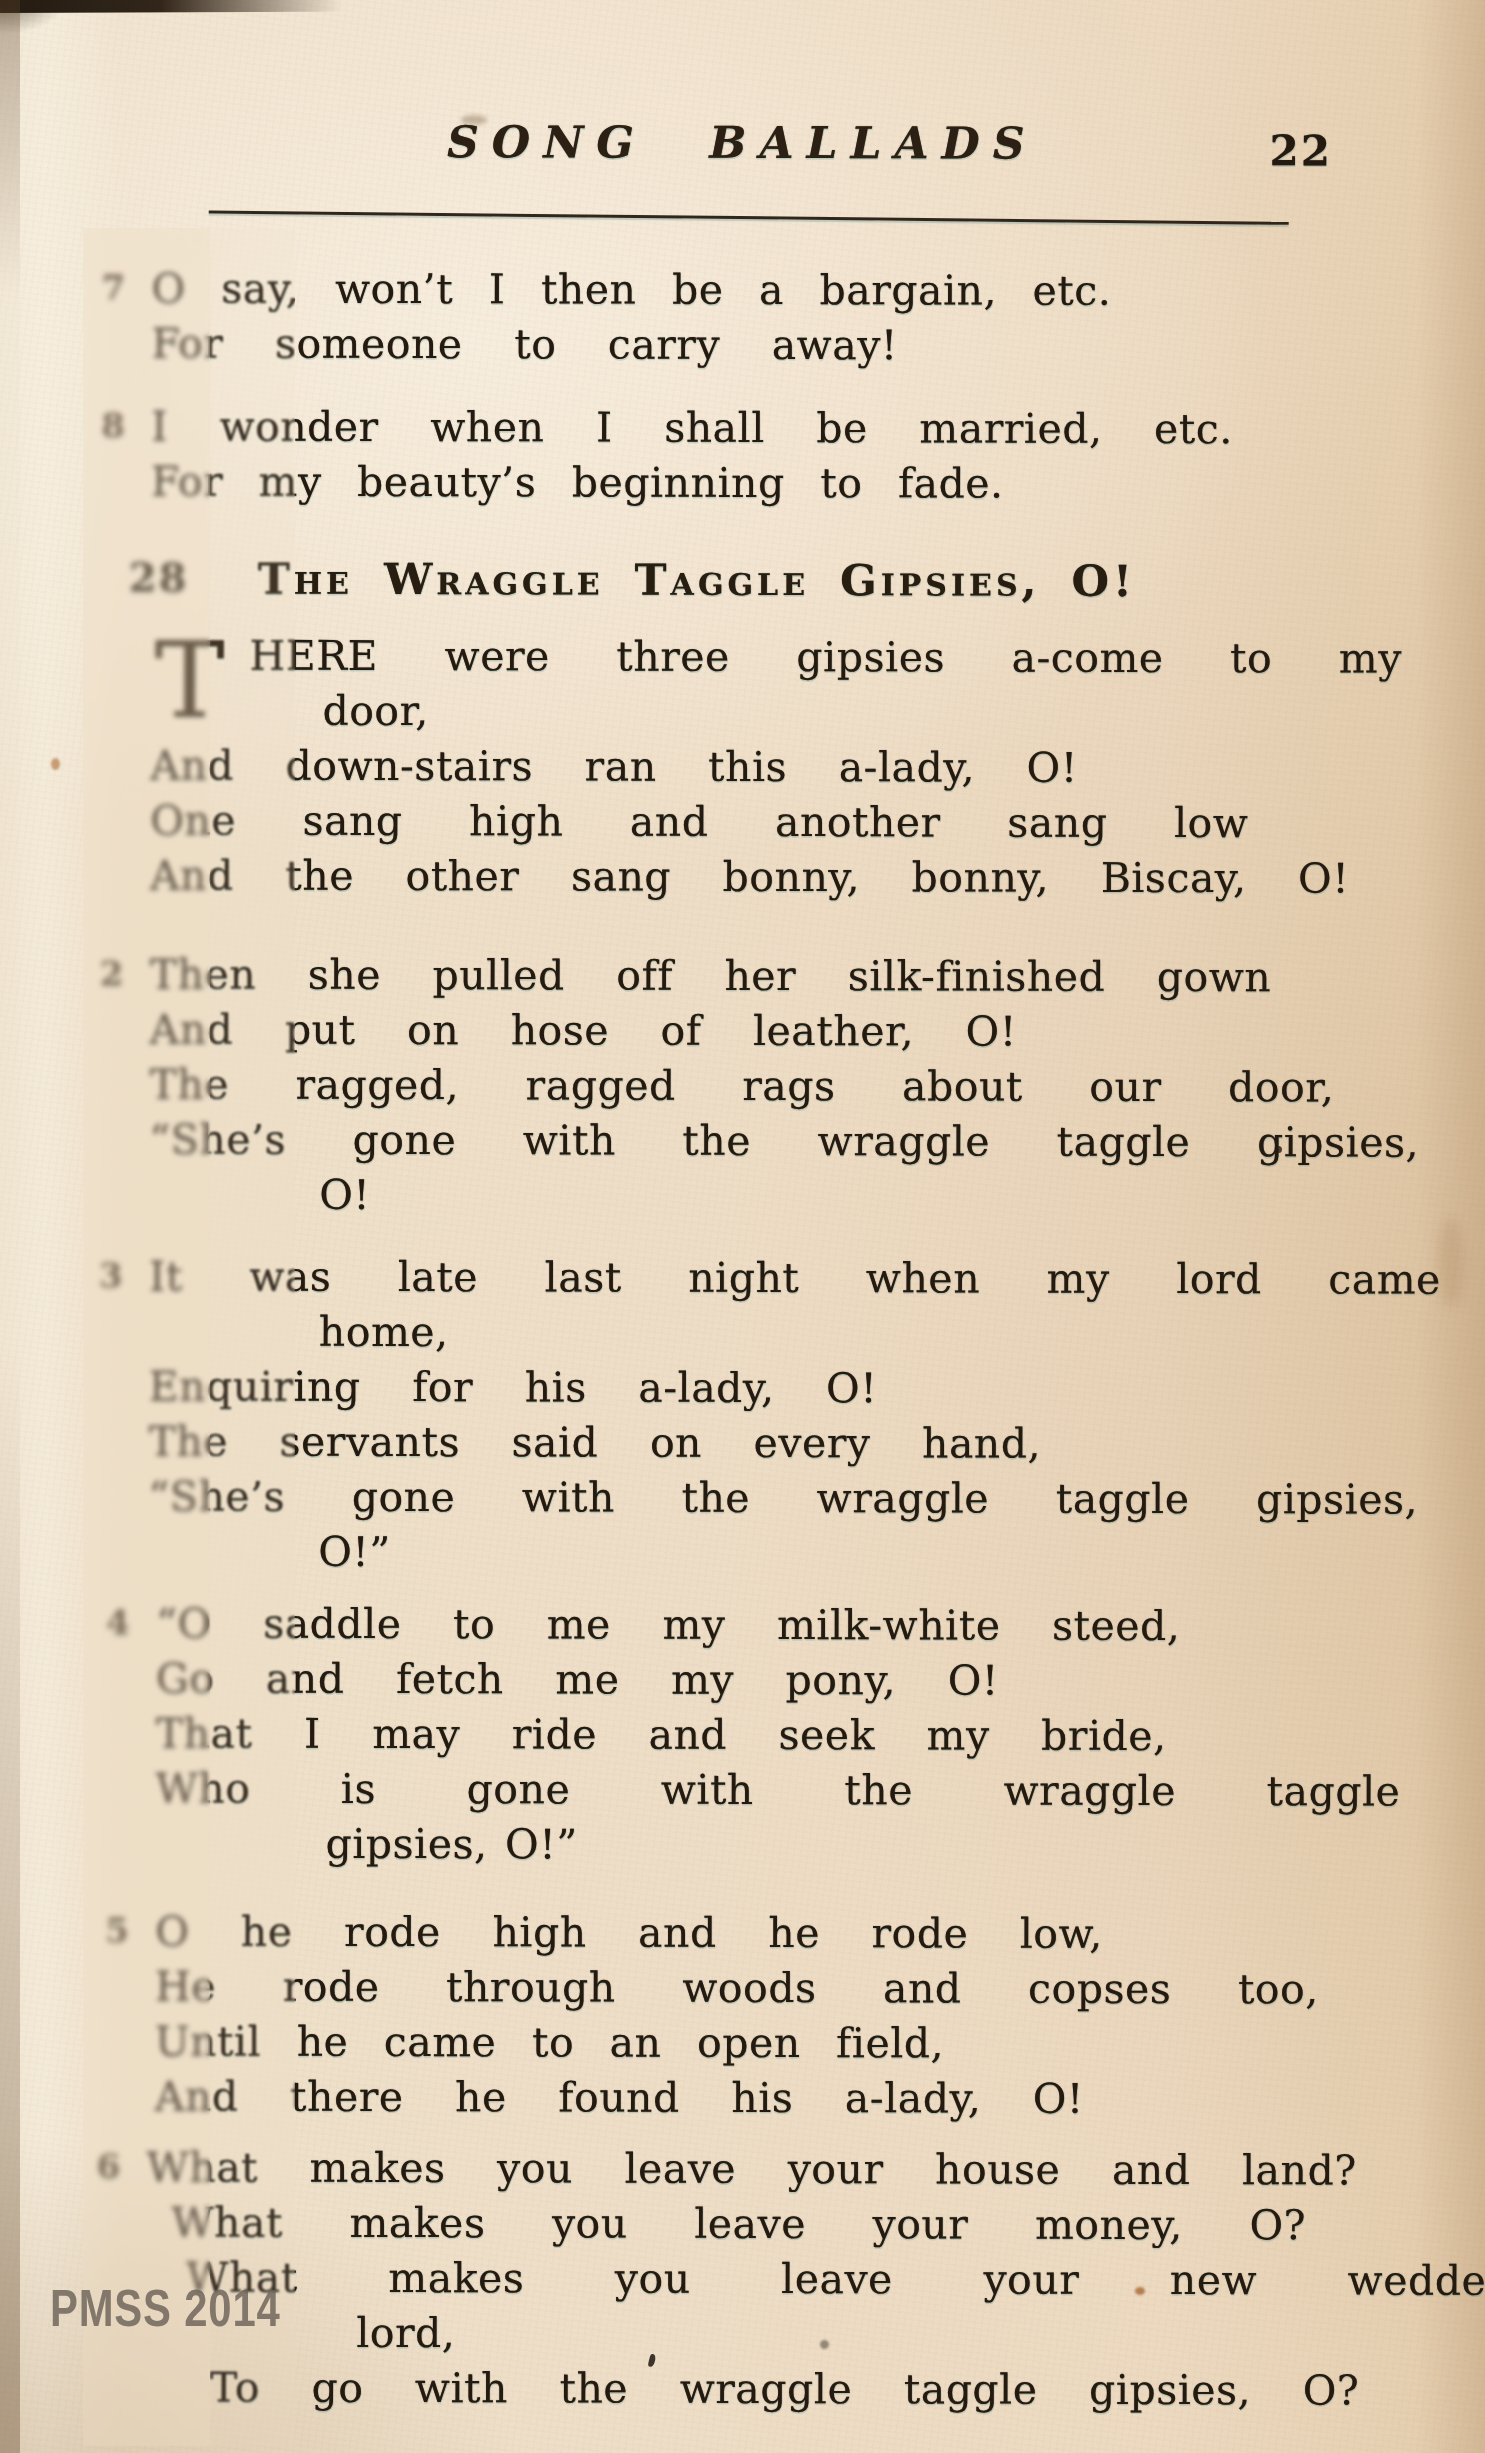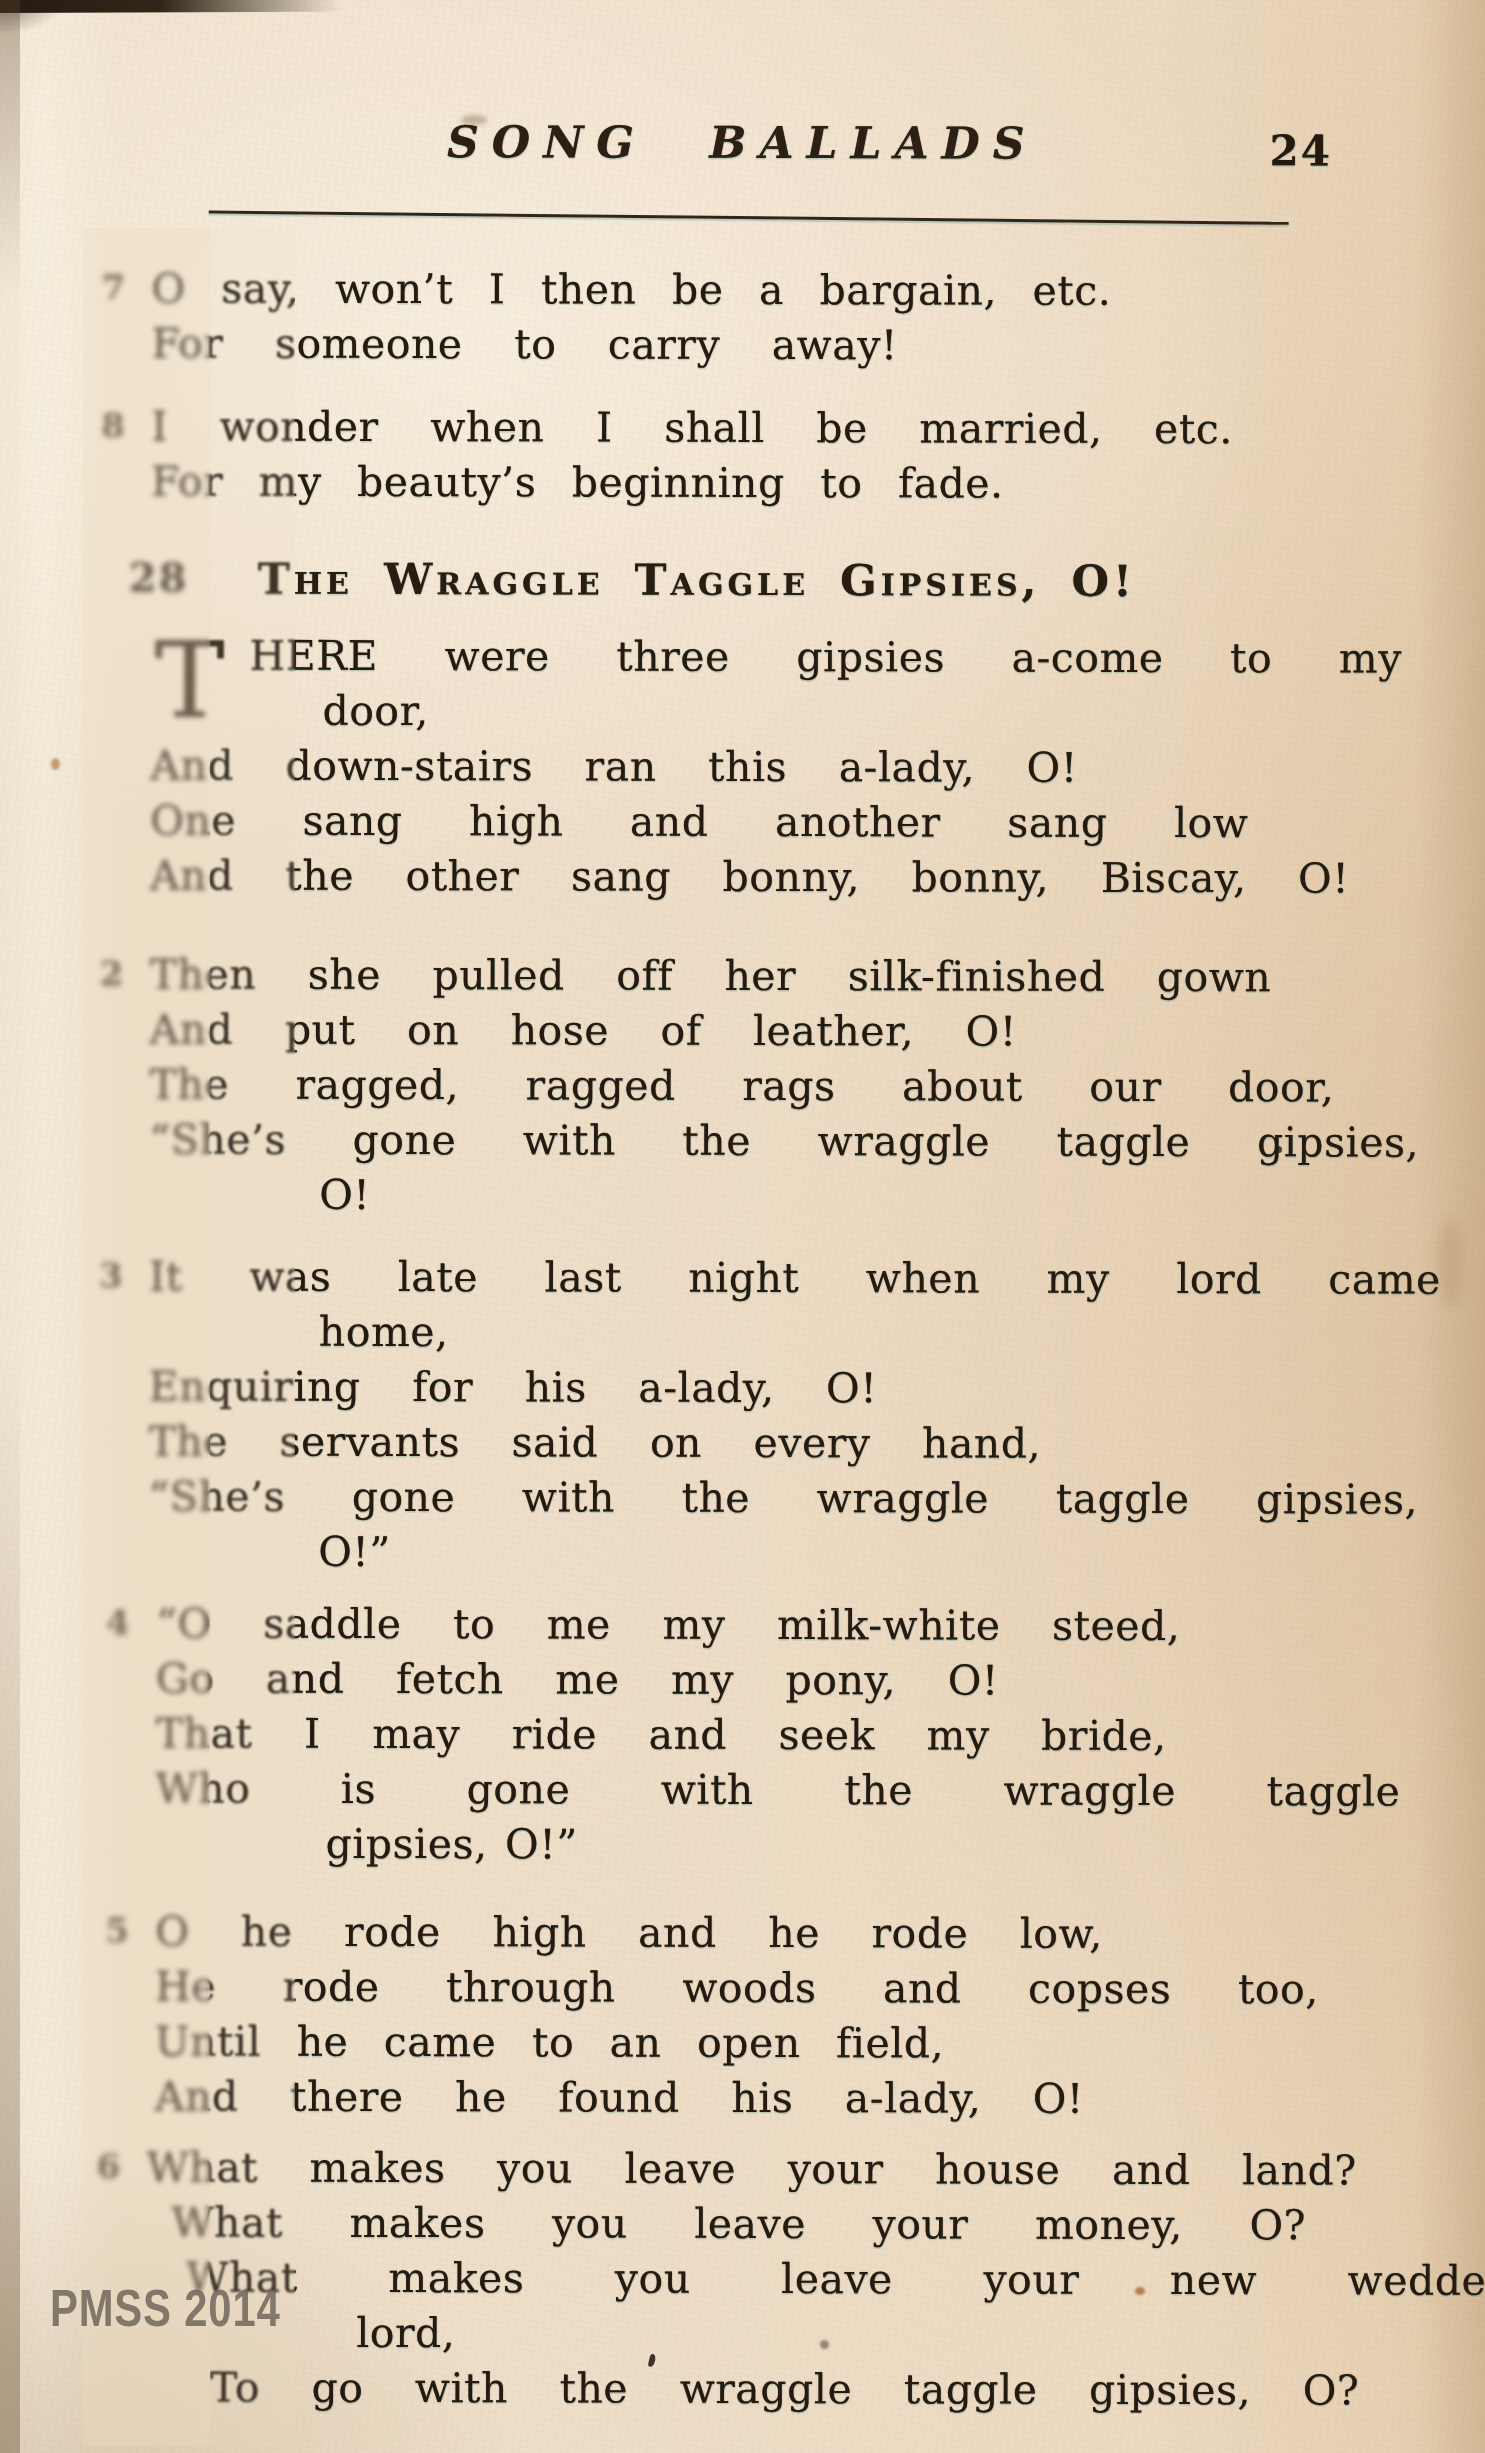--- a/index.html
+++ b/index.html
@@ -156,21 +156,21 @@
 <div class="speck sp-c"></div>
 <div class="speck sp-d"></div>
 <div class="speck sp-e"></div>
 <div class="speck sp-f"></div>
 <div class="speck sp-g"></div>
 
 <div class="content ink">
 
   <div class="hdr">
     <div class="hdr-title">SONG BALLADS</div>
-    <div class="hdr-num">24</div>
+    <div class="hdr-num">22</div>
   </div>
   <div class="rule"></div>
 
   <div class="stanza m-s7">
     <span class="num">7</span>
     <div class="line sp2">O say, won’t I then be a bargain, etc.</div>
     <div class="line sp3">For someone to carry away!</div>
   </div>
 
   <div class="stanza m-s8">

